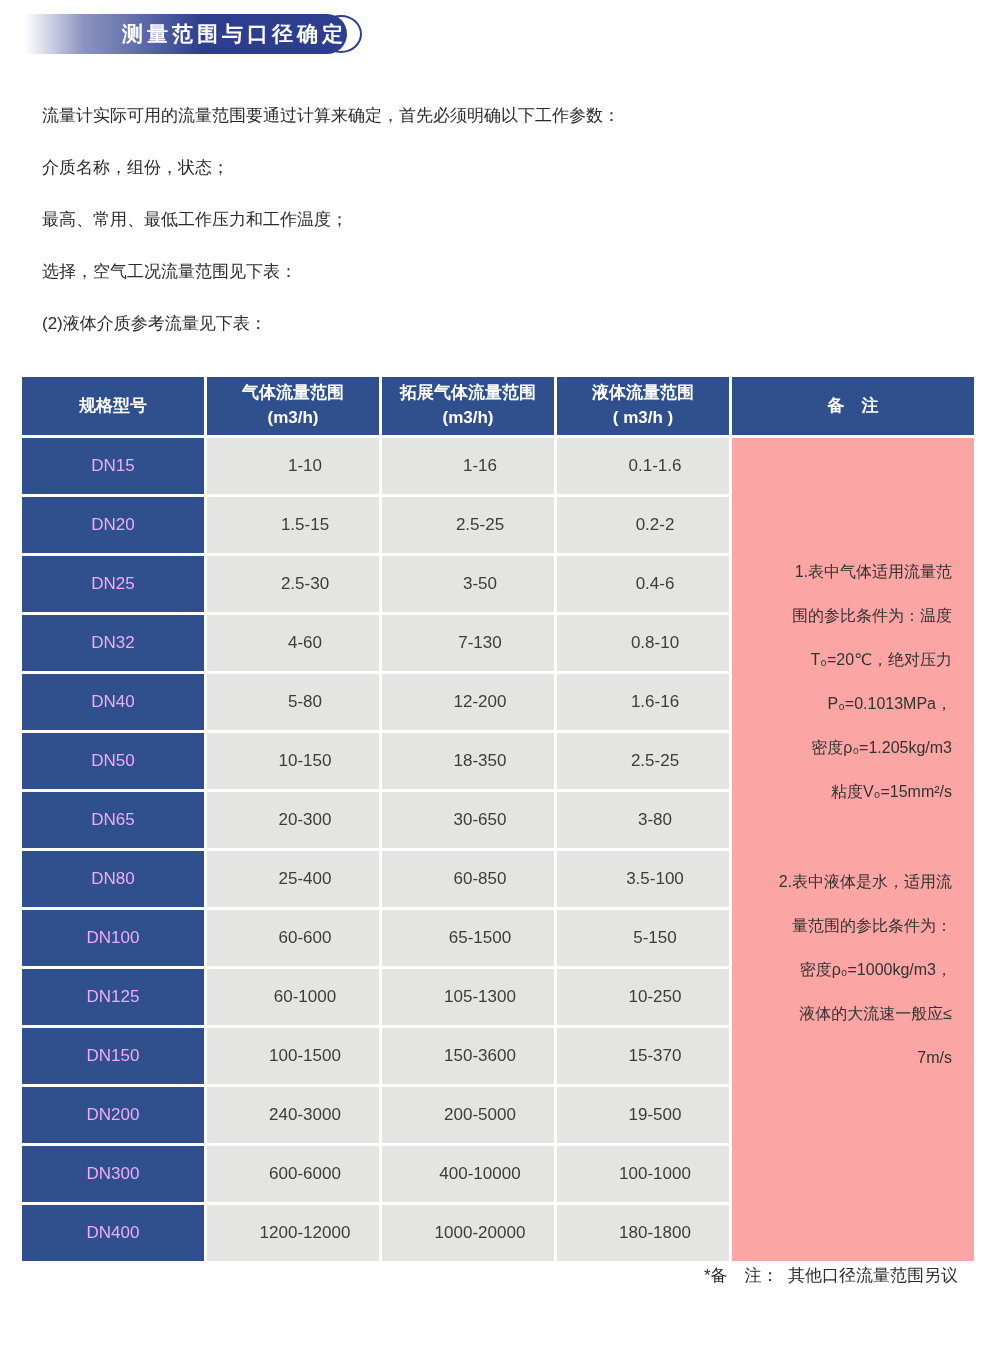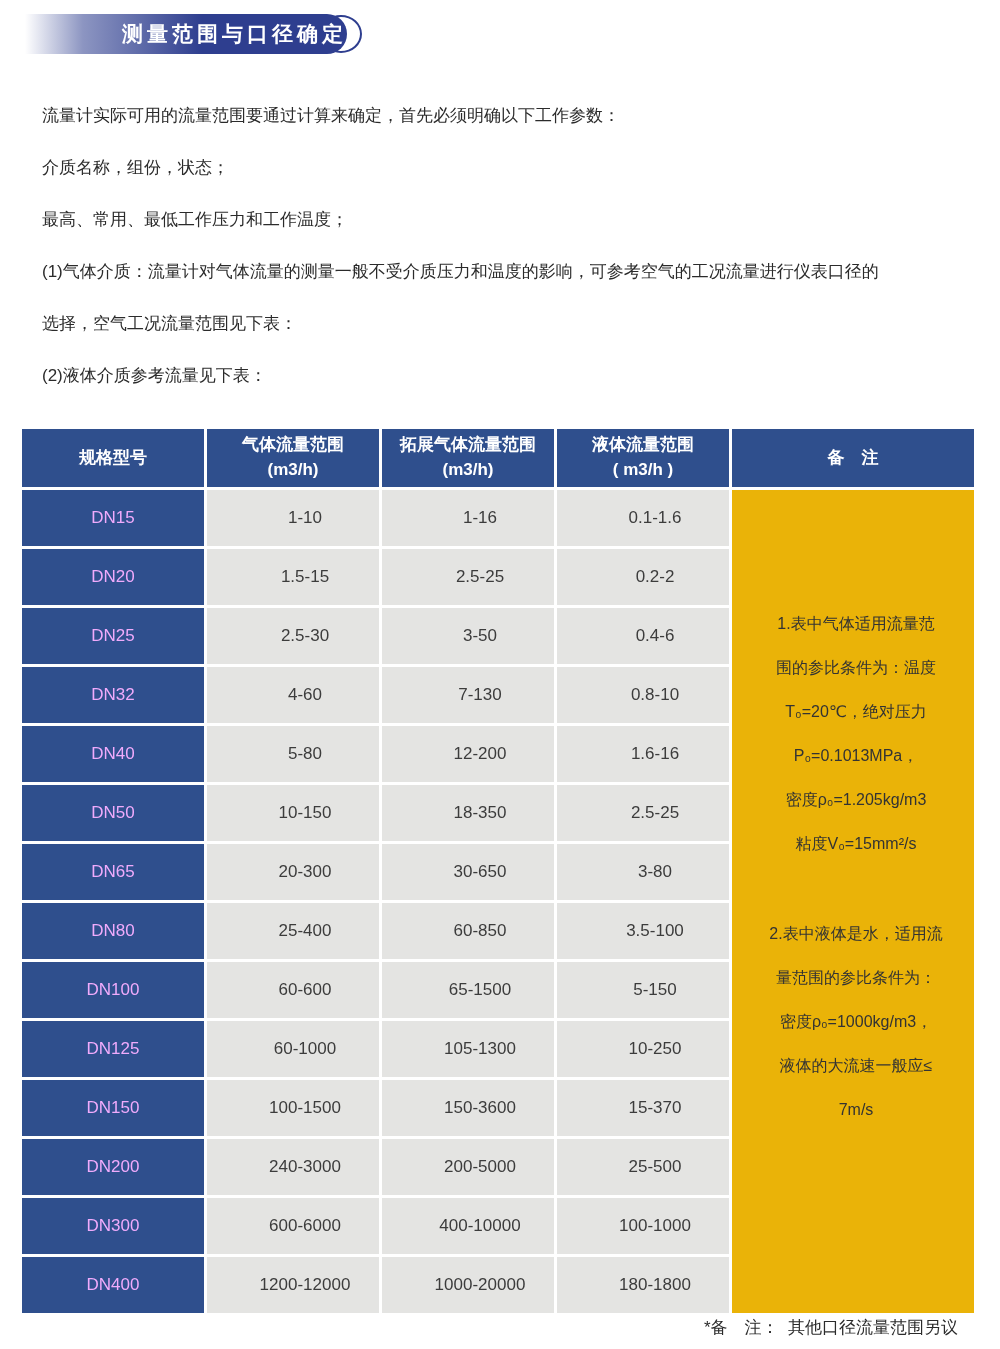--- a/index.html
+++ b/index.html
@@ -51,22 +51,22 @@
   .spec td.model {
     background: #2f4f8d; color: #f0abfc;
     font-size: 17px; text-align: center; vertical-align: middle;
     height: 56px;
   }
   .spec td.val {
     background: #e4e4e2; color: #3c3c3c;
     font-size: 17px; text-align: center; vertical-align: middle; padding-left: 24px;
   }
   .spec td.remark {
-    background: #eab308; color: #333333;
-    vertical-align: top; text-align: center;
+    background: #fca5a5; color: #333333;
+    vertical-align: top; text-align: right;
     padding: 112px 22px 16px 28px;
     font-size: 16px;
   }
   .remark-note { line-height: 44px; white-space: pre-line; }
   .remark-note.second { margin-top: 46px; }
 
   
   .footer {
     padding-right: 42px;
     text-align: right; font-size: 17px; color: #2b2b2b;
@@ -80,21 +80,20 @@
   <div class="banner-ring"></div>
   <div class="banner-pill">
     <span class="banner-title">测量范围与口径确定</span>
   </div>
 </div>
 
 <div class="intro">
   <p>流量计实际可用的流量范围要通过计算来确定，首先必须明确以下工作参数：</p>
   <p>介质名称，组份，状态；</p>
   <p>最高、常用、最低工作压力和工作温度；</p>
-  <p>(1)气体介质：流量计对气体流量的测量一般不受介质压力和温度的影响，可参考空气的工况流量进行仪表口径的</p>
   <p>选择，空气工况流量范围见下表：</p>
   <p>(2)液体介质参考流量见下表：</p>
 </div>
 
 <table class="spec">
   <colgroup>
     <col style="width:182px">
       <col style="width:172px">
       <col style="width:172px">
       <col style="width:172px">
@@ -189,21 +188,21 @@
     <tr>
       <td class="model">DN150</td>
       <td class="val">100-1500</td>
       <td class="val">150-3600</td>
       <td class="val">15-370</td>
     </tr>
     <tr>
       <td class="model">DN200</td>
       <td class="val">240-3000</td>
       <td class="val">200-5000</td>
-      <td class="val">25-500</td>
+      <td class="val">19-500</td>
     </tr>
     <tr>
       <td class="model">DN300</td>
       <td class="val">600-6000</td>
       <td class="val">400-10000</td>
       <td class="val">100-1000</td>
     </tr>
     <tr>
       <td class="model">DN400</td>
       <td class="val">1200-12000</td>

